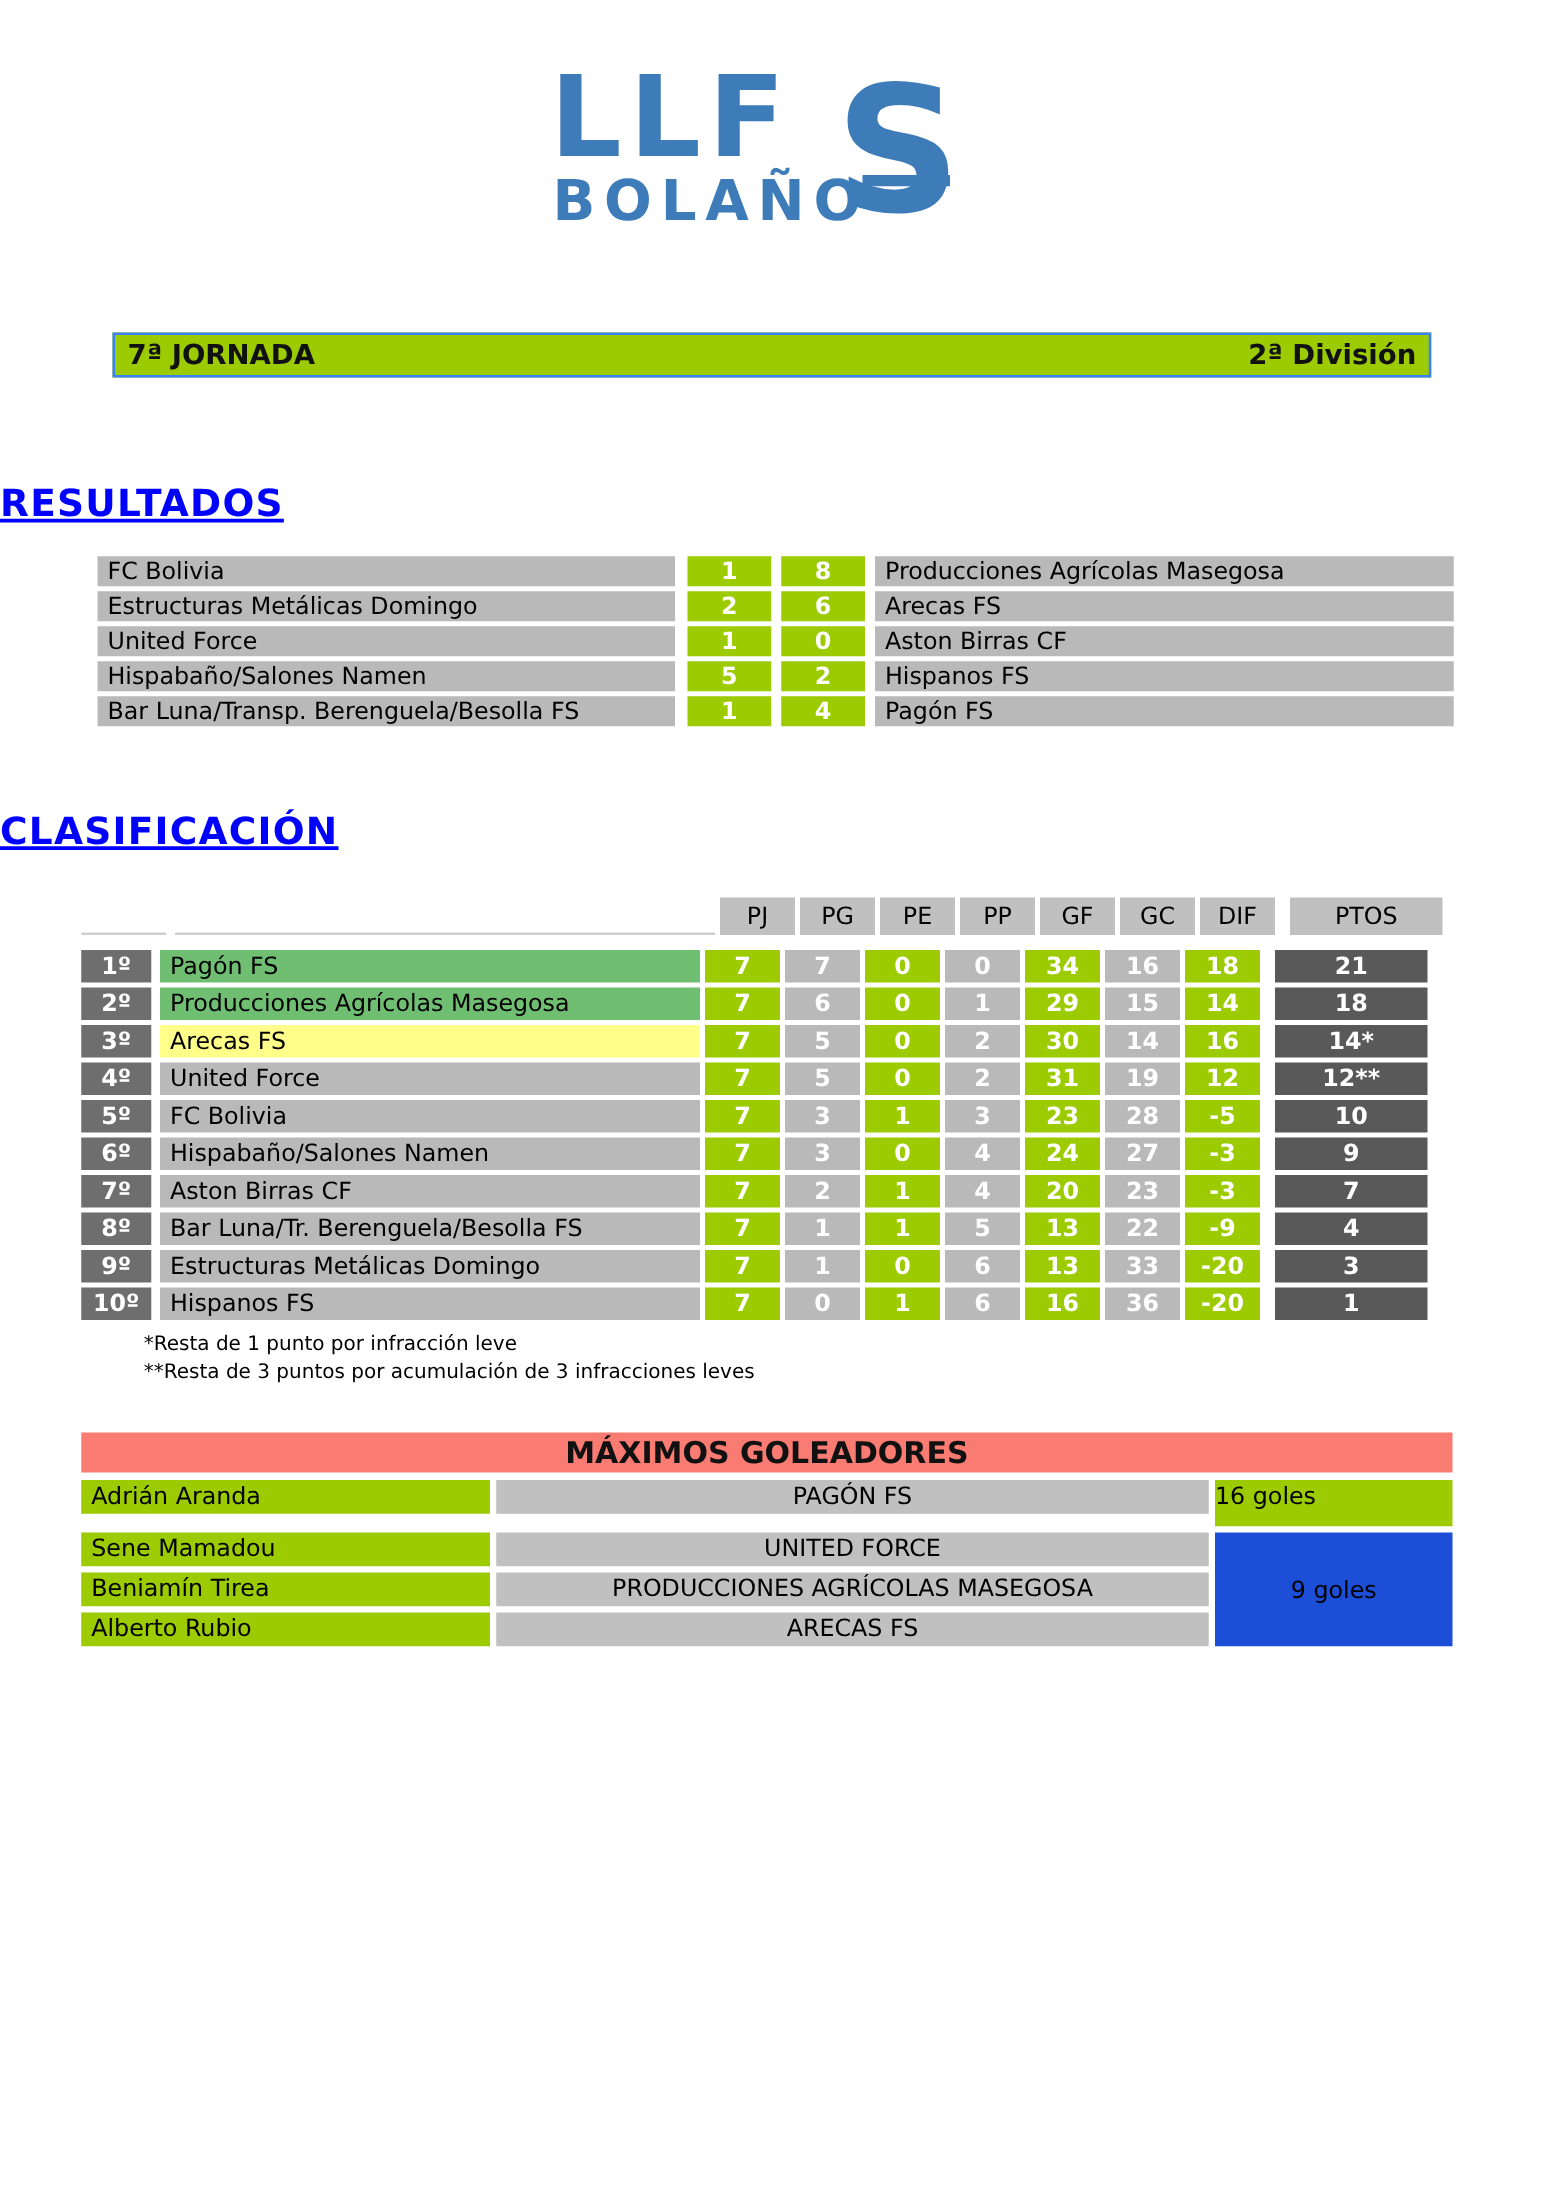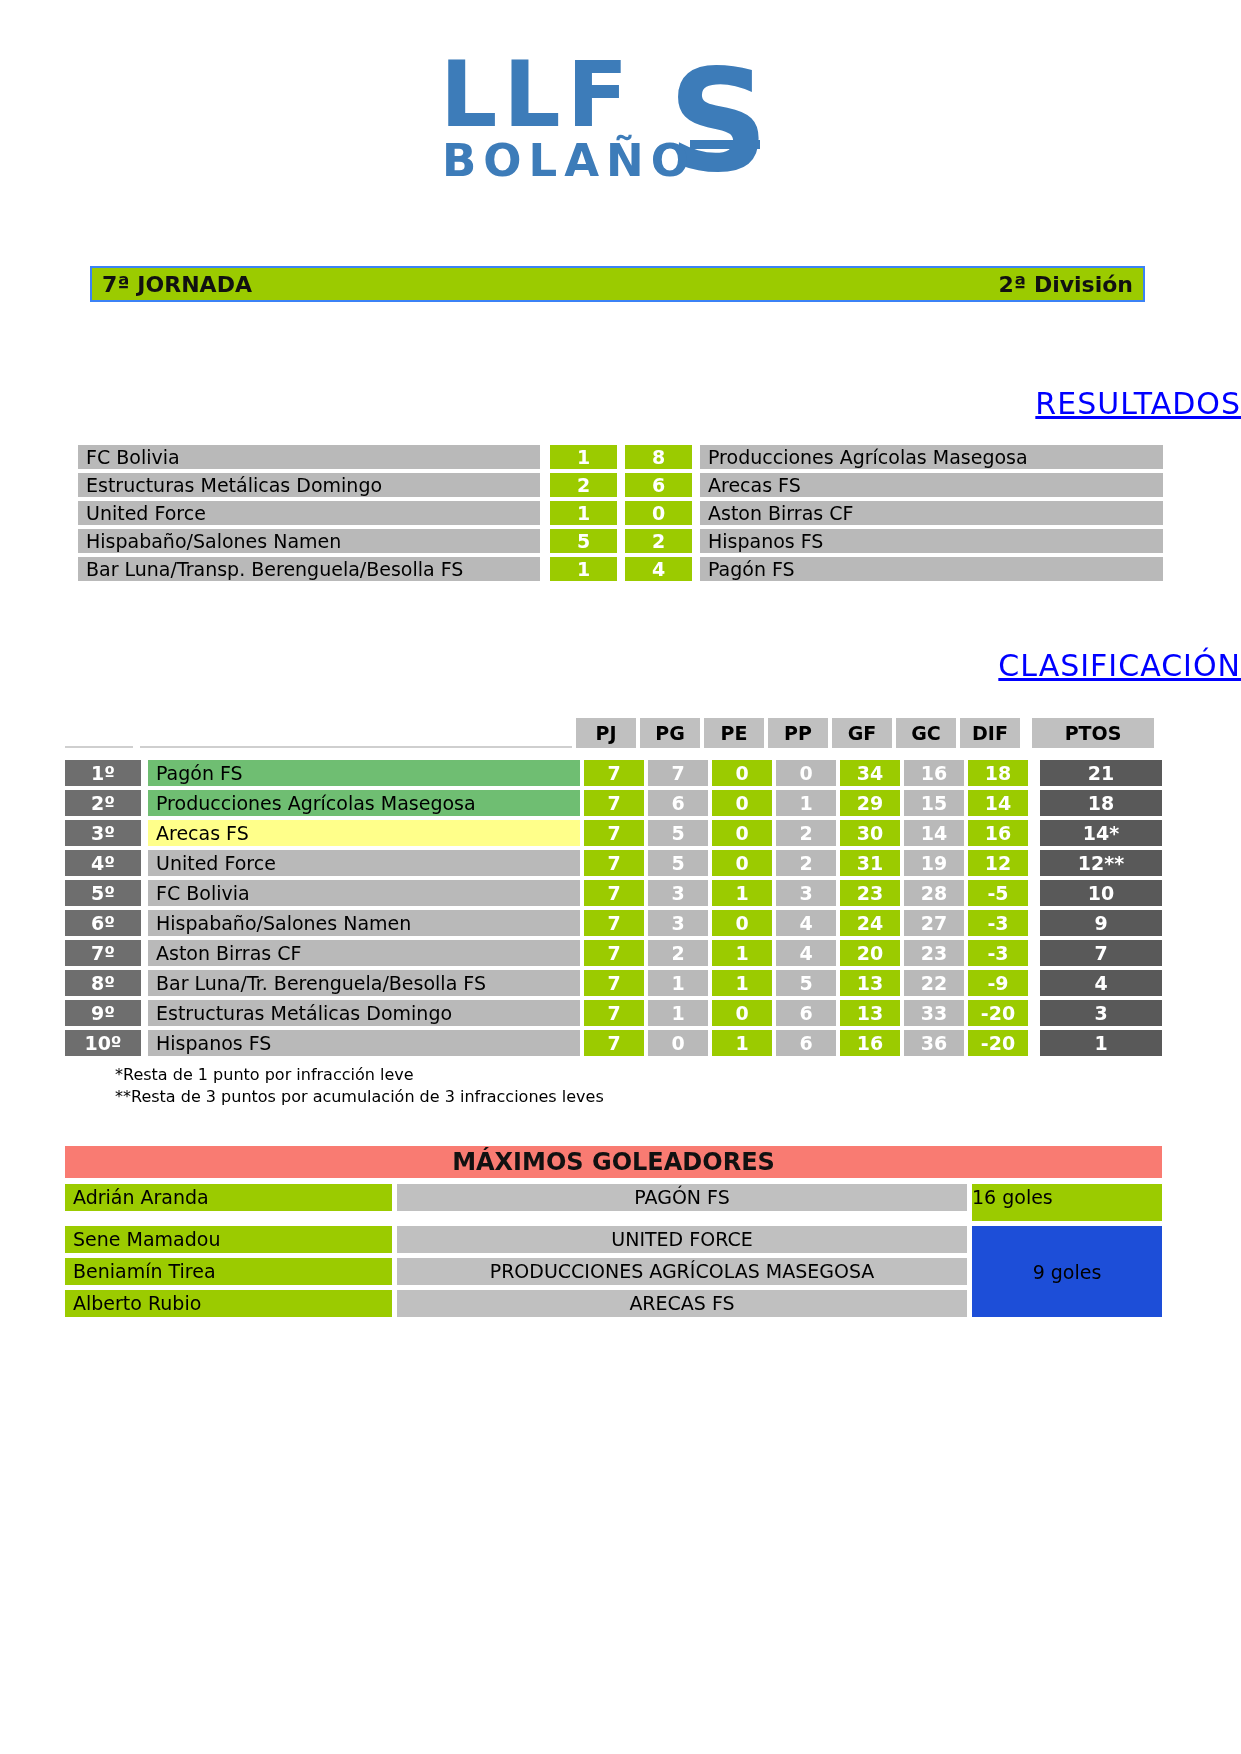--- a/index.html
+++ b/index.html
@@ -13,42 +13,42 @@
   .logo-bolano{position:absolute;left:2px;top:78px;font-size:45px;font-weight:700;letter-spacing:7px;line-height:1;}
   .logo-s{position:absolute;left:228px;top:-8px;font-size:140px;font-weight:700;line-height:1;}
   .logo-dash{position:absolute;left:250px;top:80px;width:70px;height:9px;background:#3d7cb9;}
 
   
   .jornada-bar{left:90px;top:266px;width:1031px;height:32px;background:#9bcb00;border:2px solid #3b82f6;
                display:flex;justify-content:space-between;align-items:center;padding:0 10px;
                font-size:22px;font-weight:700;color:#111;}
 
   
-  .section-title{left:0;width:100%;text-align:right;font-size:30px;font-weight:400;color:#0000ff;
+  .section-title{left:0;width:100%;text-align:left;font-size:30px;font-weight:700;color:#0000ff;
                  text-decoration:underline;letter-spacing:1px;}
   .t-res{top:386px;} .t-cla{top:648px;}
 
   
   .results{left:78px;top:445px;}
   .rrow{display:flex;margin-bottom:4px;height:24px;font-size:19px;}
   .rcell{background:#b9b9b9;line-height:24px;padding-left:8px;box-sizing:border-box;white-space:nowrap;overflow:hidden;}
   .rhome{width:462px;}
   .raway{width:463px;margin-left:8px;}
   .rscore{width:67px;background:#9bcb00;color:#fff;font-weight:700;text-align:center;line-height:24px;}
   .rs1{margin-left:10px;} .rs2{margin-left:8px;}
 
   
   .clasif{left:65px;top:718px;}
   .crow{display:flex;margin-bottom:4px;height:26px;font-size:19px;line-height:26px;}
-  .chead{height:30px;line-height:30px;margin-bottom:12px;font-weight:700;}
+  .chead{height:30px;line-height:30px;margin-bottom:12px;font-weight:400;}
   .spacer-pos{width:68px;border-bottom:2px solid #cfcfcf;}
   .spacer-team{width:432px;margin-left:7px;border-bottom:2px solid #cfcfcf;}
   .hcell{width:60px;margin-left:4px;background:#c0c0c0;text-align:center;color:#000;}
   .hptos{width:122px;margin-left:12px;}
-  .pos{width:76px;background:#6e6e6e;color:#fff;font-weight:700;text-align:center;}
+  .pos{width:56px;background:#6e6e6e;color:#fff;font-weight:700;text-align:center;}
   .team{width:432px;margin-left:7px;padding-left:8px;box-sizing:border-box;background:#b9b9b9;
         white-space:nowrap;overflow:hidden;}
   .team.hl-green{background:#6fbe72;}
   .team.hl-yellow{background:#ffff8a;}
   .st{width:60px;margin-left:4px;color:#fff;font-weight:700;text-align:center;}
   .st.g{background:#9bcb00;}
   .st.s{background:#b9b9b9;}
   .ptos{width:122px;margin-left:12px;background:#595959;color:#fff;font-weight:700;text-align:center;}
 
   

